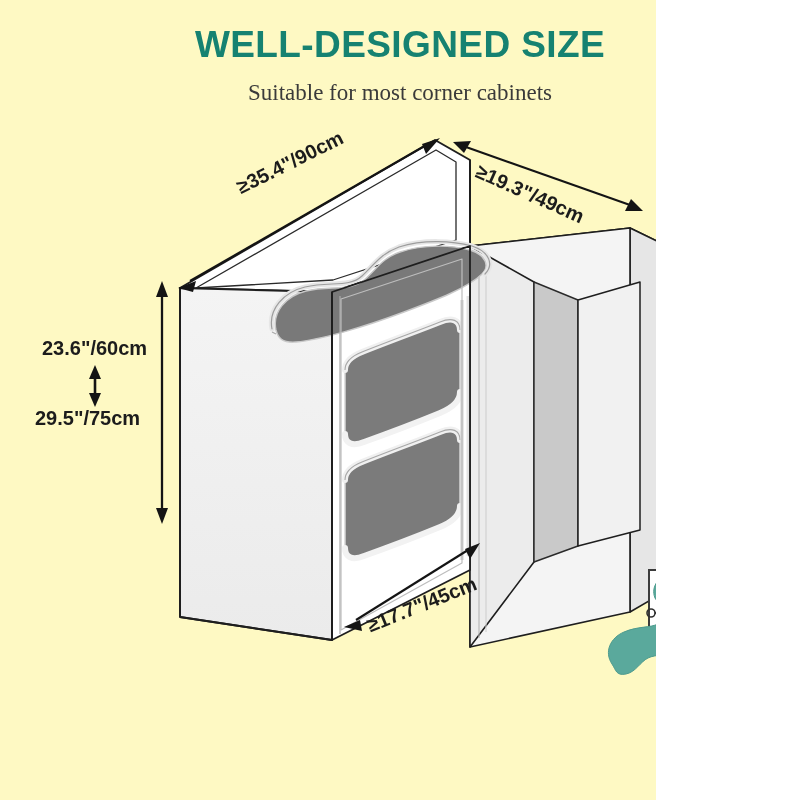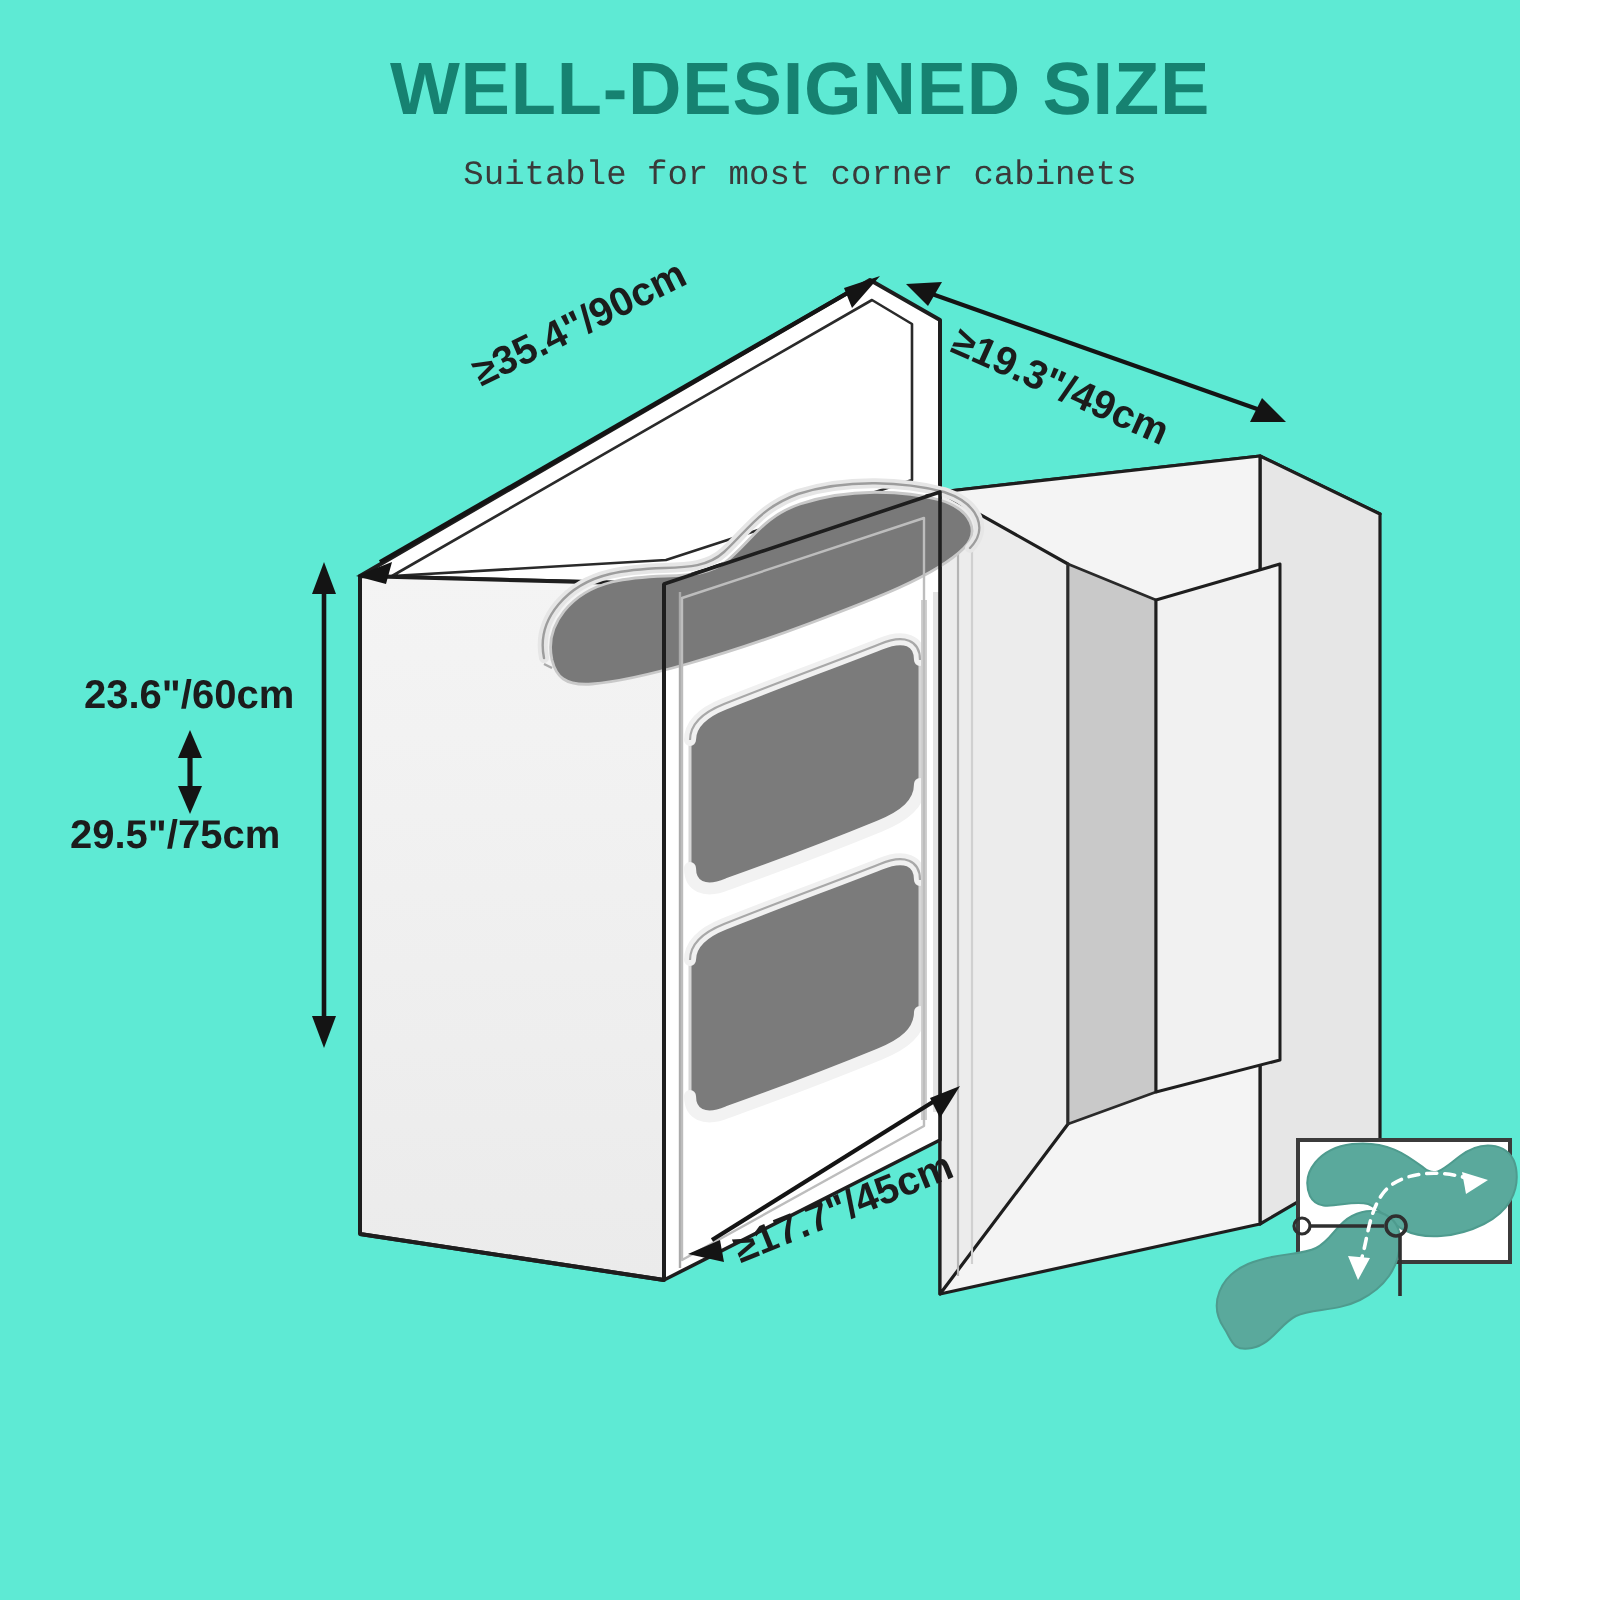--- a/index.html
+++ b/index.html
@@ -7,23 +7,23 @@
     margin: 0;
     padding: 0;
     background: #ffffff;
   }
   body {
     font-family: "Liberation Sans", sans-serif;
     -webkit-font-smoothing: antialiased;
   }
   #page {
     position: relative;
-    width: 760px;
+    width: 656px;
     height: 800px;
-    background: #5eead4;
+    background: #fef9c3;
     overflow: hidden;
   }
 
   
   #header {
     position: absolute;
     left: 0;
     top: 24px;
     width: 800px;
     text-align: center;
@@ -32,22 +32,22 @@
     font-family: "Liberation Sans", sans-serif;
     font-size: 37px;
     font-weight: bold;
     letter-spacing: 0.4px;
     color: #168271;
     line-height: 1.15;
     margin: 0;
     white-space: nowrap;
   }
   #subtitle {
-    font-family: Liberation Mono, monospace;
-    font-size: 17px;
+    font-family: Liberation Serif, serif;
+    font-size: 23px;
     font-weight: normal;
     color: #3a3a3a;
     margin-top: 12px;
     line-height: 1.2;
     white-space: nowrap;
   }
 
   
   #illustration {
     position: absolute;

